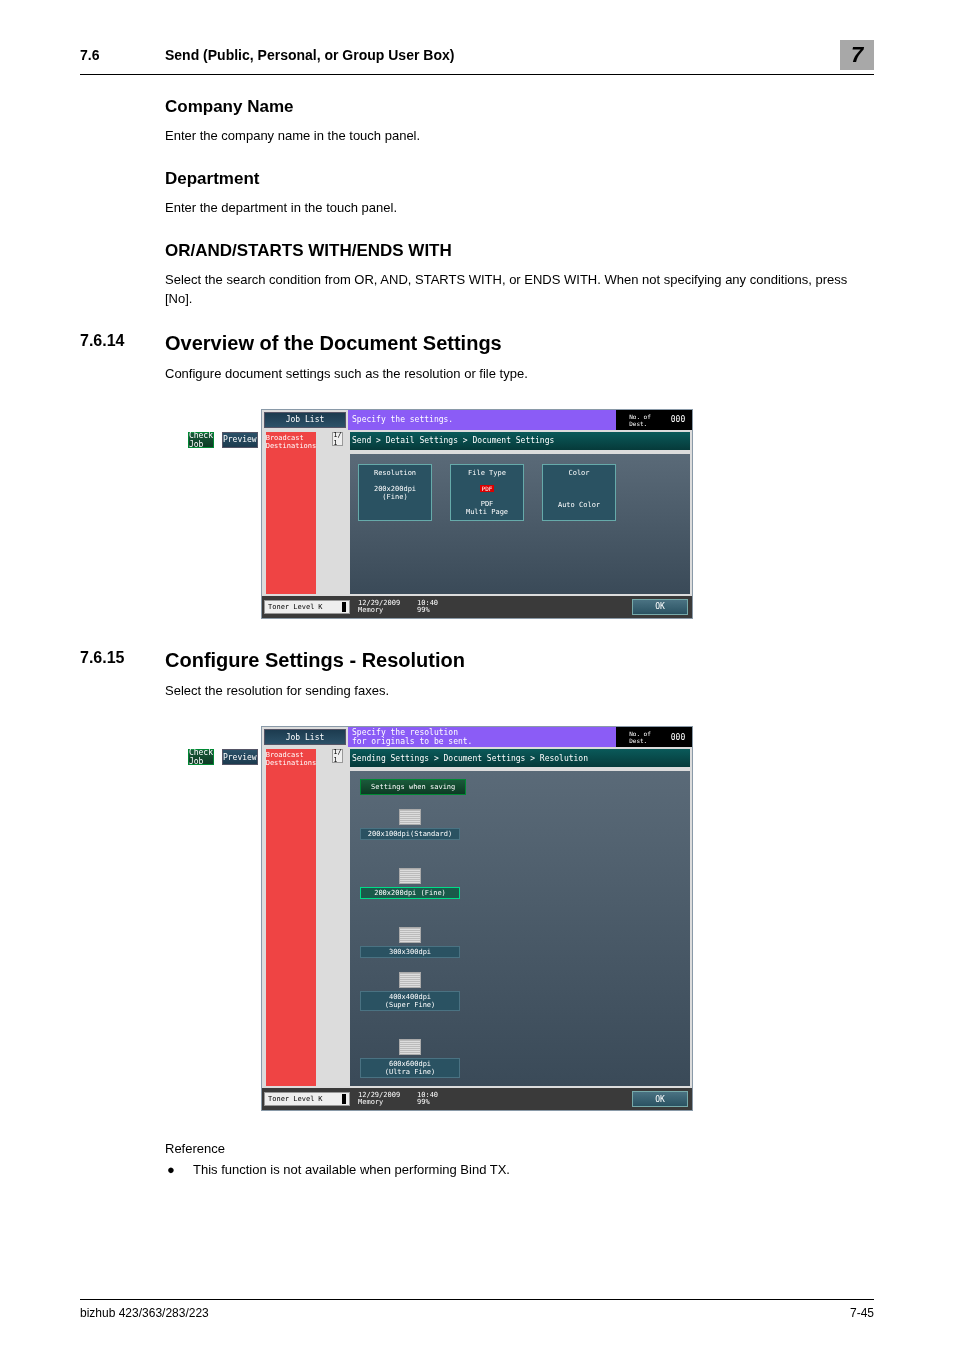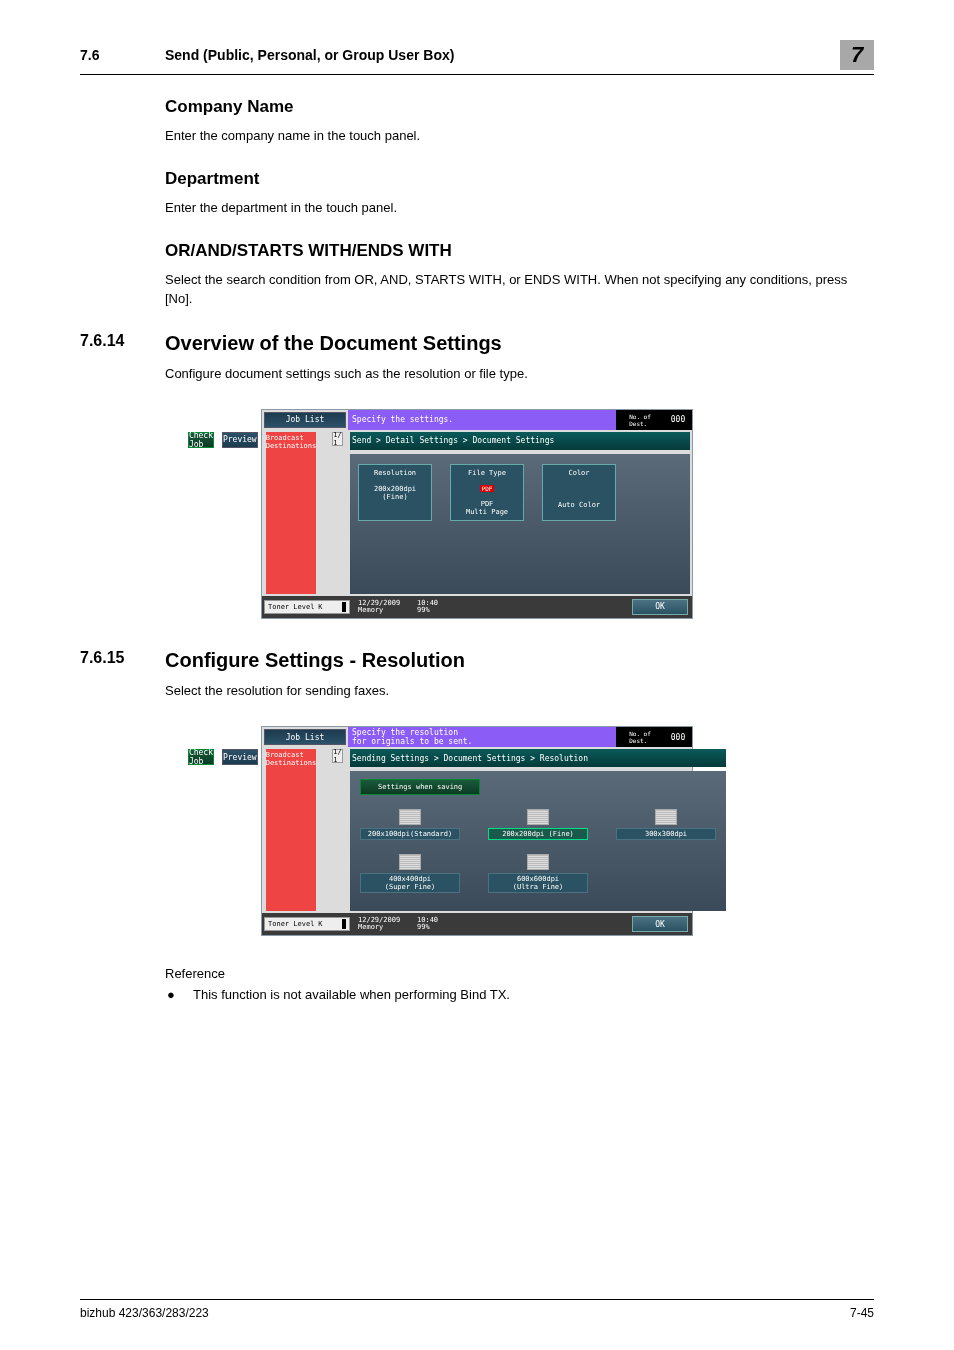--- a/index.html
+++ b/index.html
@@ -35,22 +35,22 @@
   .ss-pg { background:#eee; color:#000; height:14px; display:flex; align-items:center; justify-content:center; border:1px solid #999; font-size:7px;}
   .ss-del { background: linear-gradient(#2c5168,#1c3b4f); height:16px; display:flex; align-items:center; justify-content:center; border:1px solid #556; }
   .ss-cjs { background:#555; color:#fff; height:14px; font-size:6px; display:flex; align-items:center; justify-content:center; }
   .ss-main { flex:1; display:flex; flex-direction:column; }
   .ss-crumb { background: linear-gradient(#0a5a5a,#063a3a); height:18px; display:flex; align-items:center; padding:0 2px; margin:2px; }
   .ss-area { flex:1; background: linear-gradient(#5a6a78,#3a4a58); margin:2px; padding:10px 8px; display:flex; flex-direction:column; gap:8px; min-height:140px; }
   .ss-tiles { display:flex; gap:18px; }
   .ss-tile { width:74px; background:#2a5262; border:1px solid #6aa; padding:4px 2px; display:flex; flex-direction:column; align-items:center; gap:8px; font-size:7px; }
   .ss-tile-head { font-size:7px; }
   .ss-pdf-chip { background:#d00; color:#fff; font-size:6px; padding:0 2px; }
-  .ss-swsave { background: linear-gradient(#1a5a3a,#0d3a24); padding:3px 17px; display:inline-block; border:1px solid #083; font-size:7px; }
-  .ss-res-row { display:flex; gap:28px; margin-top: 6px; }
+  .ss-swsave { background: linear-gradient(#1a5a3a,#0d3a24); padding:3px 10px; display:inline-block; border:1px solid #083; font-size:7px; }
+  .ss-res-row { display:flex; gap:28px; margin-top: 6px; flex-direction: column; }
   .ss-res-item { display:flex; flex-direction:column; align-items:center; gap:3px; font-size:7px; width: 100px;}
   .ss-res-icon { width:22px; height:16px; background: repeating-linear-gradient(0deg,#ddd,#ddd 1px,#bbb 1px,#bbb 2px), repeating-linear-gradient(90deg,#ddd,#ddd 1px,#bbb 1px,#bbb 2px); border:1px solid #aaa;}
   .ss-res-lbl { background:#2a5262; padding:1px 4px; border:1px solid #4a7282; width:100%; text-align:center;}
   .ss-res-lbl.sel { border:1px solid #0d8; background:#1a5a4a;}
   .ss-bottom { display:flex; align-items:center; background:#3a3a3a; height:22px;}
   .ss-toner { background:#eee; color:#000; width:86px; border:1px solid #999; height:14px; display:flex; align-items:center; padding:0 3px; font-size:7px; gap:4px; margin-left:2px;}
   .ss-toner-bar { width:4px; height:10px; background:#000; margin-left:auto;}
   .ss-dt { color:#fff; font-size:7px; margin-left:8px; display:flex; flex-direction:column; line-height:1;}
   .ss-ok { margin-left:auto; margin-right:4px; background: linear-gradient(#4a7282,#2a5262); border:1px solid #7aa; width:56px; height:16px; display:flex; align-items:center; justify-content:center; font-size:8px;}
   .footer { margin-top:auto; border-top:1px solid #000; padding-top:6px; display:flex; justify-content:space-between; font-size:12px;}

